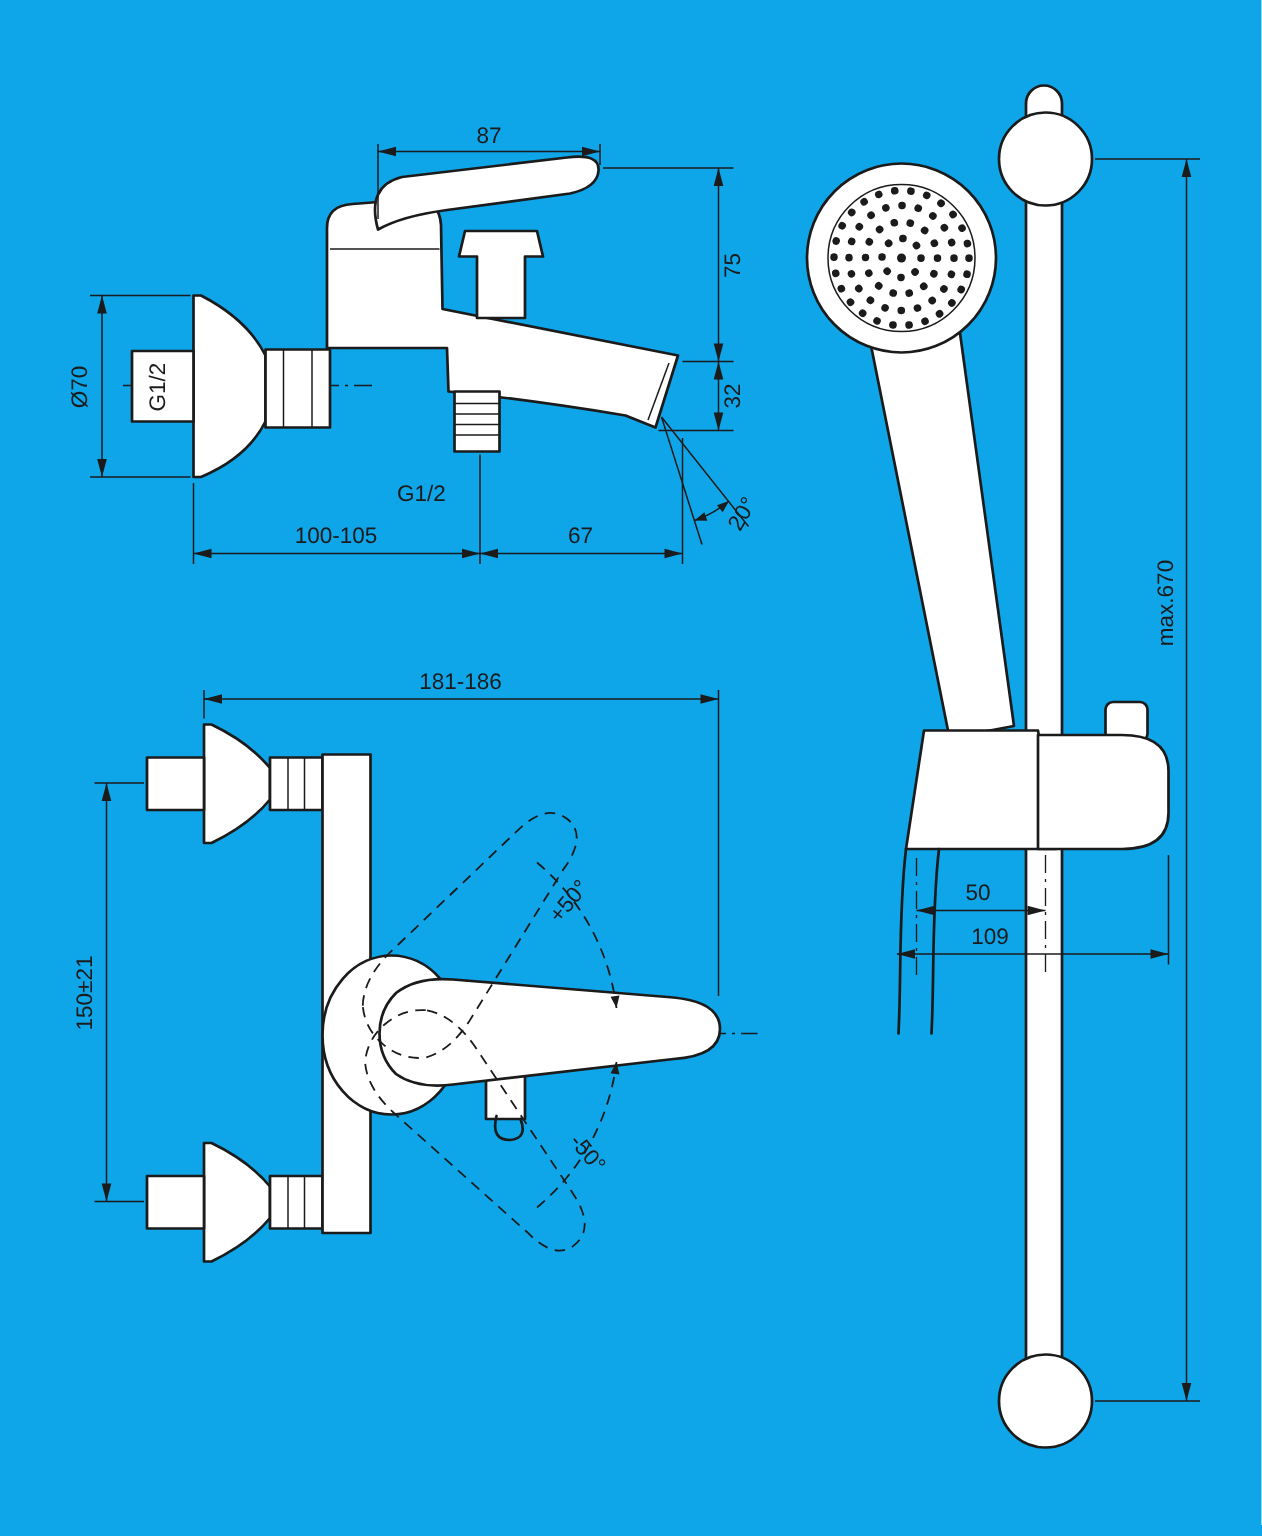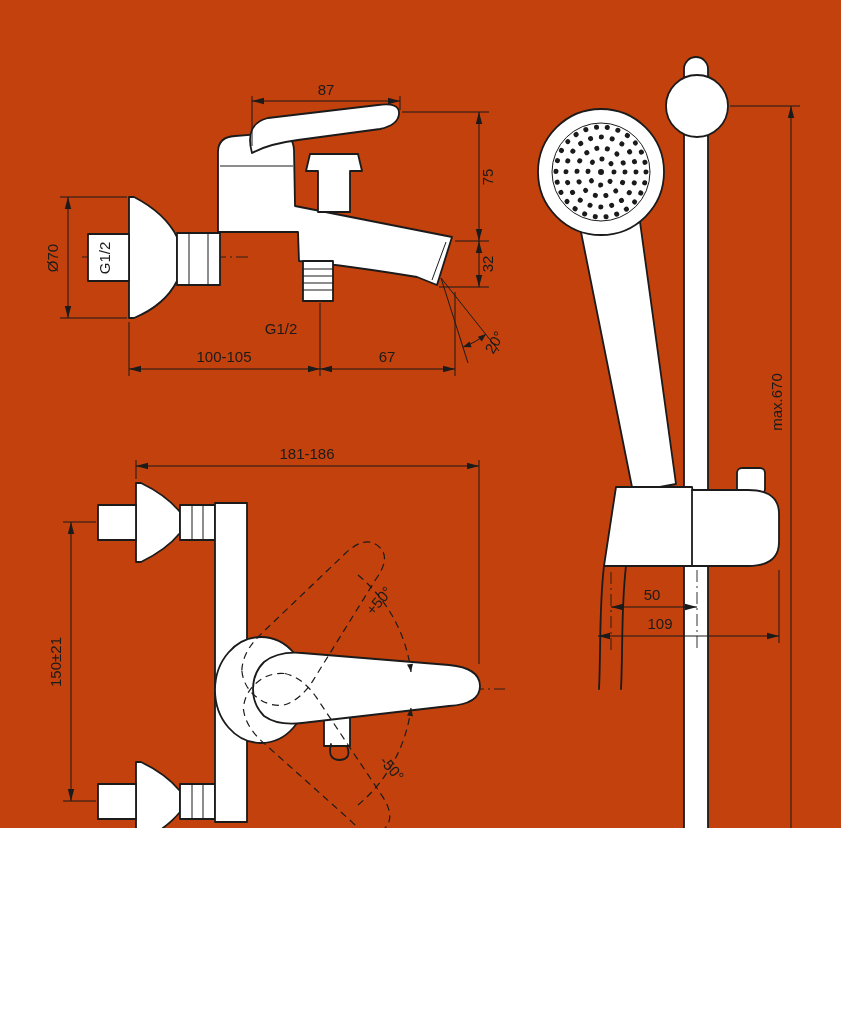--- a/index.html
+++ b/index.html
@@ -1,16 +1,16 @@
 <!DOCTYPE html>
 <html><head>
 <meta charset="utf-8">
 <style>
   html,body{margin:0;padding:0;background:#ffffff;}
-  .stage{width:841px;height:828px;position:relative;background:#c2410c;overflow:hidden;}
+  .stage{width:841px;height:1024px;position:relative;background:#0ea5e9;overflow:hidden;}
   svg{display:block;}
   .ol{fill:#ffffff;stroke:#1b1b1b;stroke-width:1.8;stroke-linejoin:round;}
   .ln{fill:none;stroke:#1b1b1b;stroke-width:1.8;stroke-linecap:round;}
   .thin{fill:none;stroke:#1b1b1b;stroke-width:1;}
   .dim{fill:none;stroke:#1b1b1b;stroke-width:1;}
   .dash{fill:none;stroke:#1b1b1b;stroke-width:1.2;stroke-dasharray:7 5;}
   .cl{fill:none;stroke:#1b1b1b;stroke-width:0.9;stroke-dasharray:12 4 2 4;}
   .dots{fill:none;stroke:#1b1b1b;stroke-width:5;stroke-linecap:round;}
   text{font-family:"Liberation Sans",sans-serif;font-size:15px;fill:#1b1b1b;}
   .mid{text-anchor:middle;}

